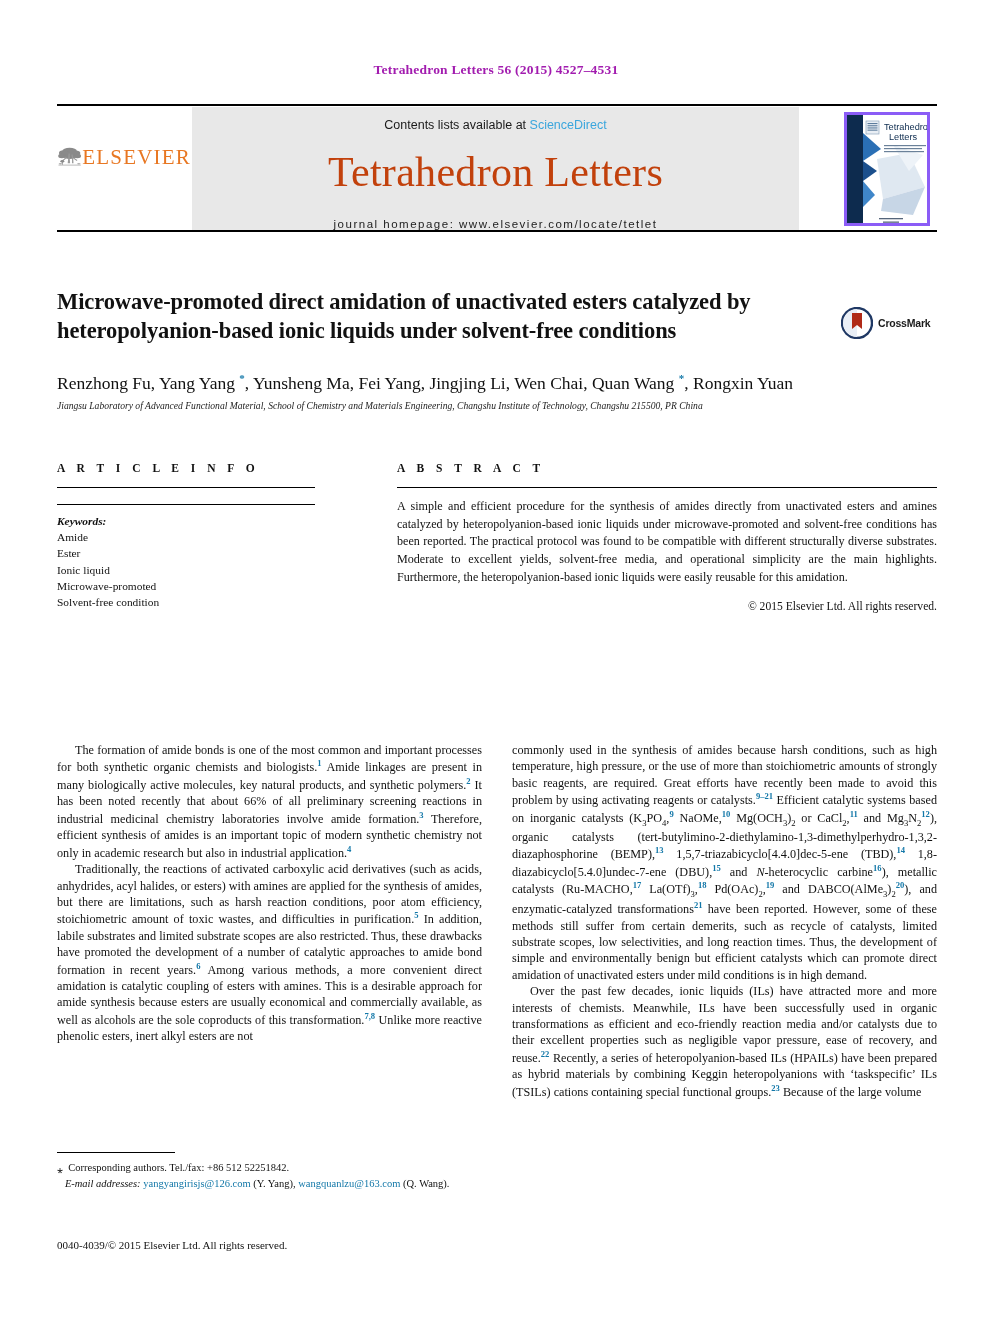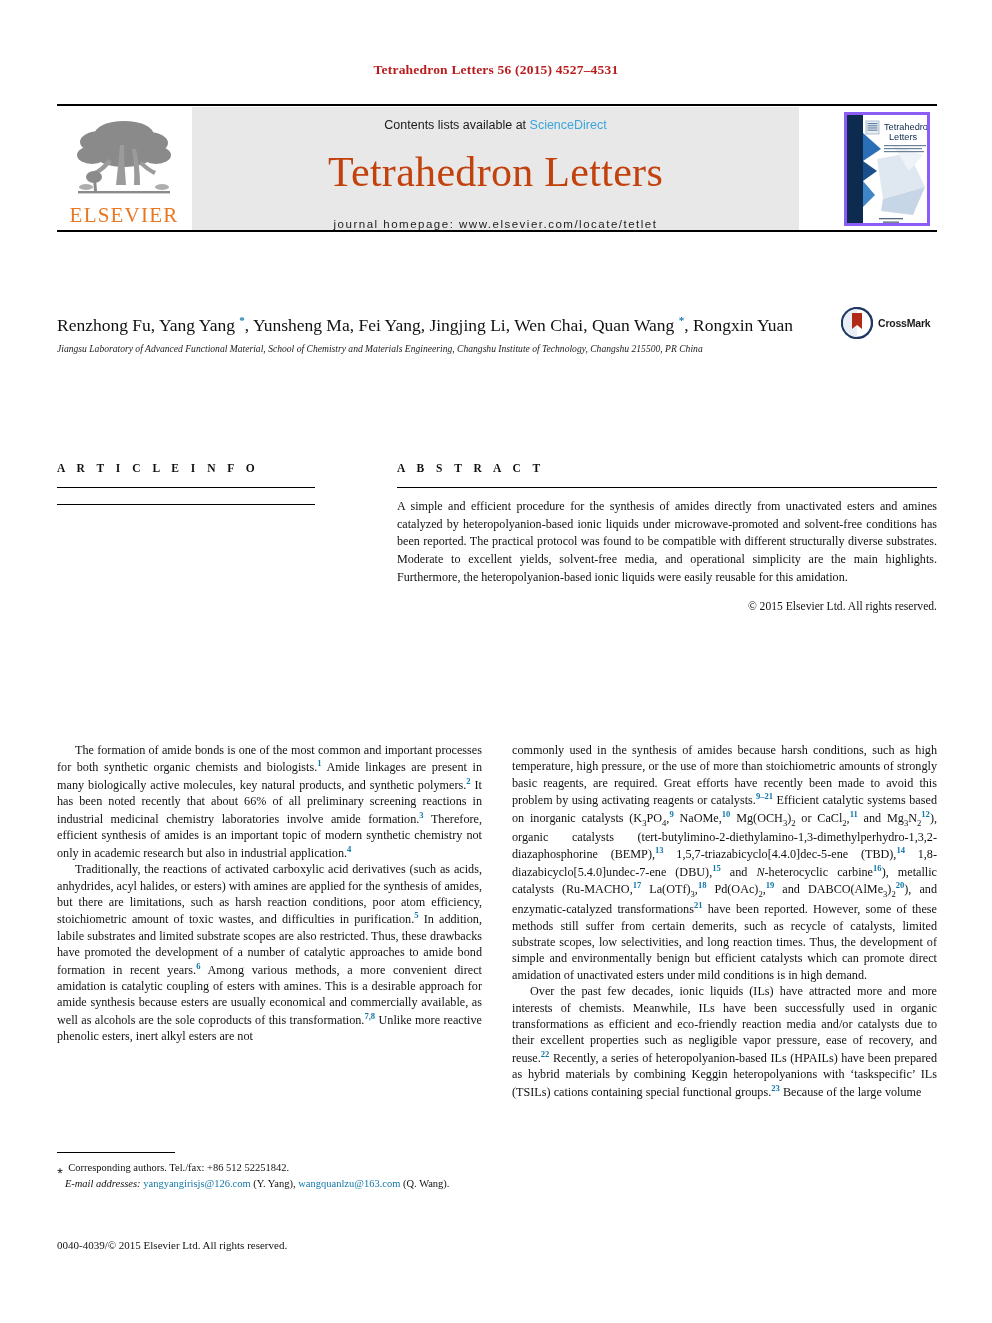--- a/index.html
+++ b/index.html
@@ -21,21 +21,21 @@
   }
 
   
   .running-head {
     position: absolute;
     top: 62px; left: 0; right: 0;
     text-align: center;
     font-family: "Liberation Serif", serif;
     font-size: 13.5px;
     font-weight: bold;
-    color: #b91c1c;
+    color: #a21caf;
     letter-spacing: .2px;
   }
 
   
   .masthead {
     position: absolute;
     top: 104px; left: 57px;
     width: 880px; height: 128px;
   }
   .masthead .rule-top {
@@ -43,23 +43,23 @@
     height: 2px; background: #000;
   }
   .masthead .rule-bot {
     position: absolute; bottom: 0; left: 0; right: 0;
     height: 2px; background: #000;
   }
   .mh-left {
     position: absolute;
     top: 3px; left: 0;
     width: 134px; height: 123px;
-    display: flex; flex-direction: column;
+    display: flex; flex-direction: row;
     align-items: center; justify-content: flex-end;
-    padding-bottom: 4px;
+    padding-bottom: 24px;
     text-align: right;
   }
   .els-tree { width: 104px; height: 88px; }
   .els-word {
     font-family: "Liberation Serif", serif;
     font-size: 21px;
     letter-spacing: 1.2px;
     color: #e87722;
     line-height: 1;
     margin-top: 2px;
@@ -363,40 +363,49 @@
             <rect x="36" y="106.5" width="16" height="1.3"></rect>
           </g>
         </svg>
       </div>
     </div>
 
     <div class="rule-bot"></div>
   </div>
 
   <div class="title-block">
+    <h1 class="article-title">Microwave-promoted direct amidation of unactivated esters catalyzed by heteropolyanion-based ionic liquids under solvent-free conditions</h1>
 
     <div class="crossmark">
       <svg class="cm-badge" viewBox="0 0 32 32">
         <circle cx="16" cy="16" r="15" fill="#ffffff" stroke="#1f3864" stroke-width="2.4"></circle>
         <path d="M16 2 A14 14 0 0 0 16 30 Z" fill="#e9eef6"></path>
         <path d="M11 6 h10 v16 l-5 -4 l-5 4 z" fill="#b02a17"></path>
       </svg>
       <span class="cm-text">CrossMark</span>
     </div>
 
     <div class="authors">Renzhong Fu, Yang Yang <sup>*</sup>, Yunsheng Ma, Fei Yang, Jingjing Li, Wen Chai, Quan Wang <sup>*</sup>, Rongxin Yuan</div>
     <div class="affiliation">Jiangsu Laboratory of Advanced Functional Material, School of Chemistry and Materials Engineering, Changshu Institute of Technology, Changshu 215500, PR China</div>
   </div>
 
   <div class="info-abstract">
 
     <div class="col-info">
       <div class="sec-head">A R T I C L E   I N F O</div>
       <div class="sec-rule"></div>
       <div class="info-rule2"></div>
+      <div class="kw-body">
+        <div class="lbl">Keywords:</div>
+        <div>Amide</div>
+        <div>Ester</div>
+        <div>Ionic liquid</div>
+        <div>Microwave-promoted</div>
+        <div>Solvent-free condition</div>
+      </div>
     </div>
 
     <div class="col-abs">
       <div class="sec-head">A B S T R A C T</div>
       <div class="sec-rule"></div>
       <div class="abstract-text">A simple and efficient procedure for the synthesis of amides directly from unactivated esters and amines catalyzed by heteropolyanion-based ionic liquids under microwave-promoted and solvent-free conditions has been reported. The practical protocol was found to be compatible with different structurally diverse substrates. Moderate to excellent yields, solvent-free media, and operational simplicity are the main highlights. Furthermore, the heteropolyanion-based ionic liquids were easily reusable for this amidation.</div>
       <div class="copyright">© 2015 Elsevier Ltd. All rights reserved.</div>
     </div>
 
   </div>

